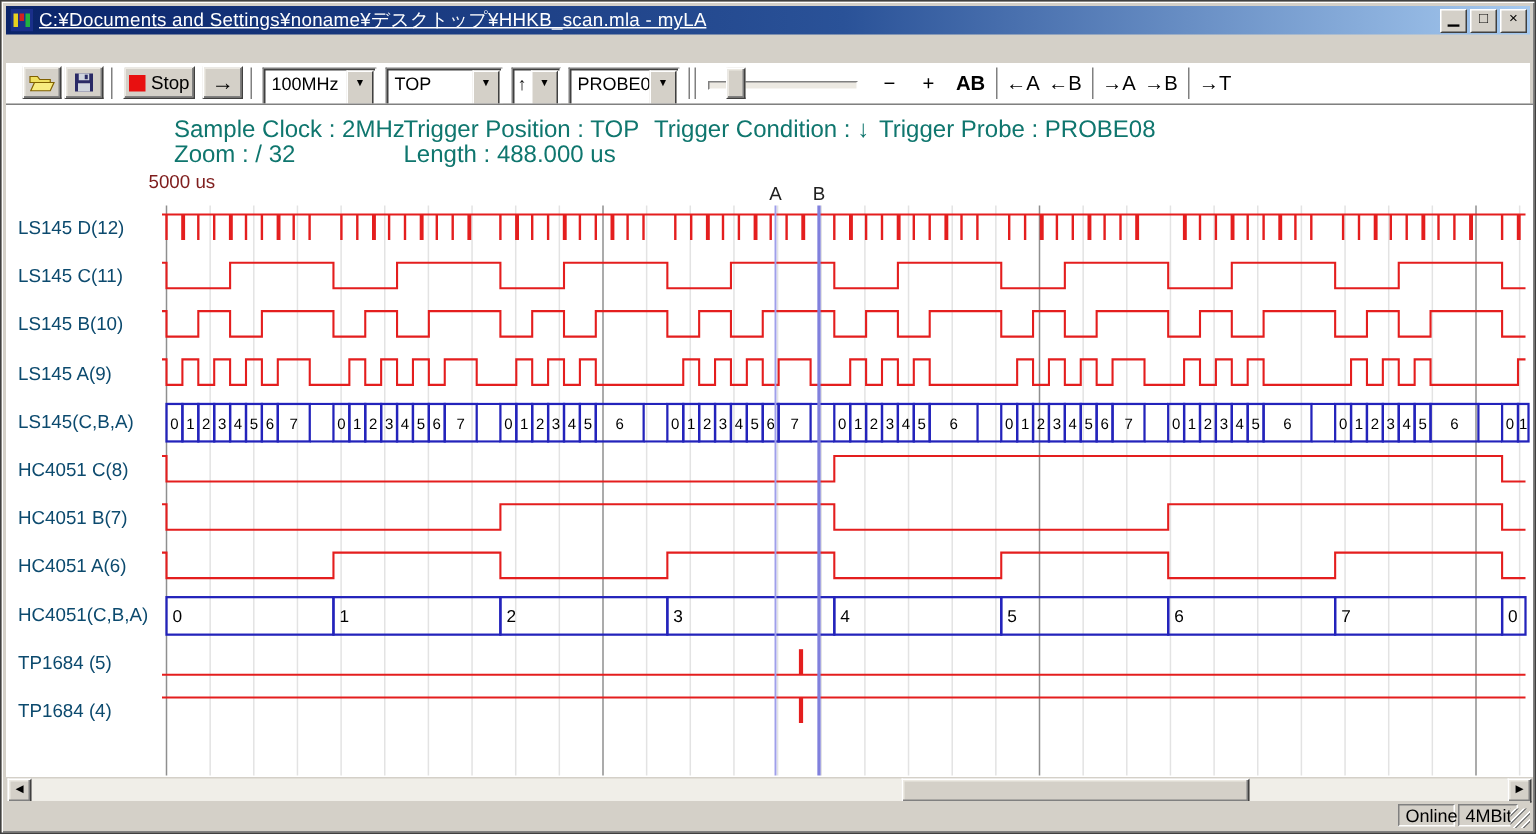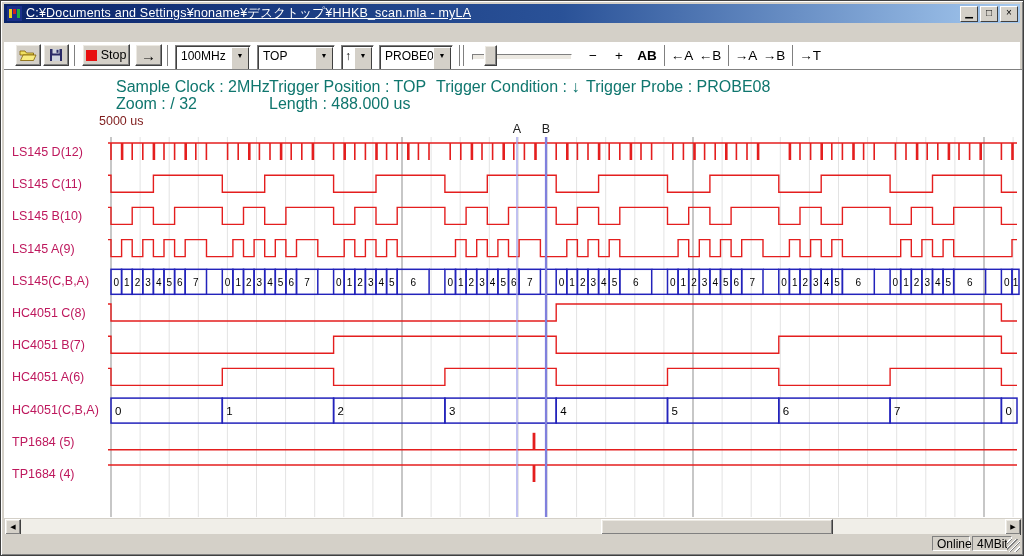--- a/index.html
+++ b/index.html
@@ -31,21 +31,21 @@
   .combo .val{position:absolute;left:5px;top:3px;font-size:12px;white-space:nowrap;}
   .combo .drop{position:absolute;right:1px;top:1px;bottom:1px;width:16px;background:#d4d0c8;
         border:1px solid;border-color:#fff #404040 #404040 #fff;font-size:7px;line-height:16px;text-align:center;color:#000;}
   .slider-track{position:absolute;top:12px;height:4px;border:1px solid;border-color:#808080 #fff #fff #808080;background:#ece9e2;}
   .slider-thumb{position:absolute;top:3px;width:11px;height:19px;background:#d4d0c8;border:1px solid;
         border-color:#fff #404040 #404040 #fff;box-shadow:inset -1px -1px 0 #808080,inset 1px 1px 0 #ece9e2;}
   .client{position:absolute;left:3px;top:68px;width:1018px;height:449px;background:#fff;
         border-top:1px solid #808080;box-sizing:border-box;}
   .infotext{position:absolute;font-size:16px;color:#0f766e;white-space:nowrap;}
   .wavepanel{position:absolute;left:0;top:112px;width:1024px;height:405px;}
-  .ch-label{position:absolute;left:11px;width:96px;font-size:12.5px;color:#be185d;white-space:nowrap;}
+  .ch-label{position:absolute;left:11px;width:96px;font-size:12.5px;color:#0c4a6e;white-space:nowrap;}
   .time-label{position:absolute;left:86px;top:1px;font-size:12.5px;color:#7f1d1d;margin-left:12px;}
   .hscroll{position:absolute;left:4px;top:518px;width:1016px;height:16px;background:#f0eee8;}
   .sbtn{position:absolute;top:0;width:16px;height:16px;background:#d4d0c8;border:1px solid;
         border-color:#fff #404040 #404040 #fff;box-shadow:inset -1px -1px 0 #808080,inset 1px 1px 0 #ece9e2;
         font-size:7px;line-height:14px;text-align:center;color:#000;box-sizing:border-box;}
   .sthumb{position:absolute;top:0;height:16px;background:#d4d0c8;border:1px solid;
         border-color:#fff #404040 #404040 #fff;box-shadow:inset -1px -1px 0 #808080,inset 1px 1px 0 #ece9e2;box-sizing:border-box;}
   .statusbar{position:absolute;left:3px;right:3px;bottom:3px;height:18px;background:#d4d0c8;font-size:12px;}
   .spanel{position:absolute;top:2px;height:15px;border:1px solid;border-color:#808080 #fff #fff #808080;
         padding:0 4px;line-height:14px;box-sizing:border-box;white-space:nowrap;}

